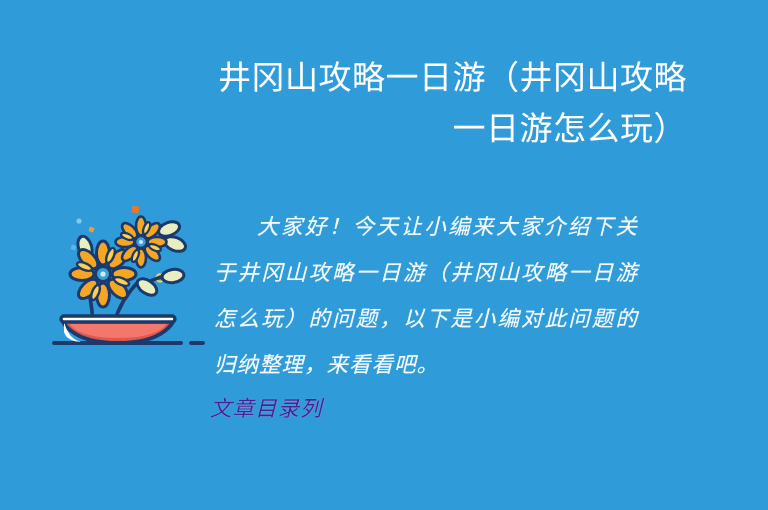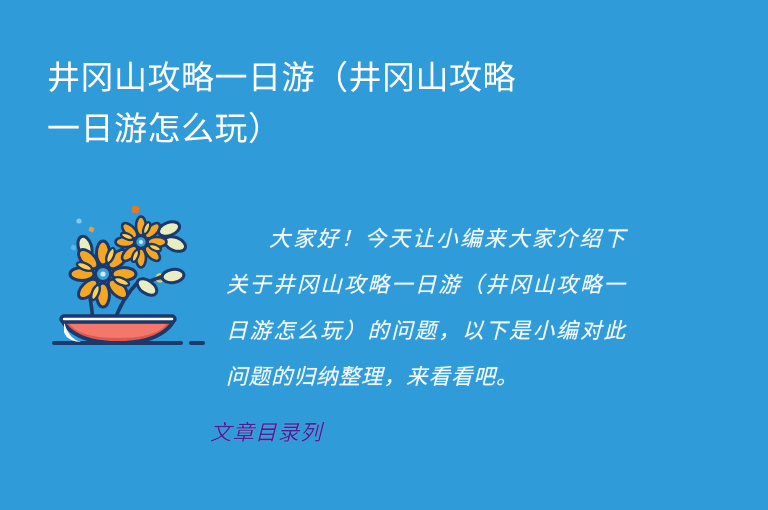--- a/index.html
+++ b/index.html
@@ -21,20 +21,21 @@
     background: #309bd9;
     overflow: hidden;
   }
 
   
   #title-block {
     position: absolute;
     left: 47px;
     top: 52px;
     width: 640px;
+    text-align: right;
   }
   #page-title {
     margin: 0;
     font-family: "Liberation Sans", "DejaVu Sans", sans-serif;
     font-size: 33px;
     line-height: 51px;
     font-weight: 400;
     color: #ffffff;
     letter-spacing: 0.5px;
     white-space: pre-wrap;
@@ -55,21 +56,21 @@
   }
 
   
   #article-body {
     position: absolute;
     left: 210px;
     top: 200px;
     width: 432px;
   }
   #intro-paragraph {
-    margin: 16px;
+    margin: 4px;
     text-indent: 2em;
     font-family: "Liberation Serif", "DejaVu Serif", serif;
     font-style: italic;
     font-size: 21.5px;
     line-height: 46px;
     color: #f2fbff;
     text-align: justify;
     text-justify: inter-character;
     letter-spacing: 1px;
     text-shadow: 0 0 1px rgba(255,255,255,0.45);

